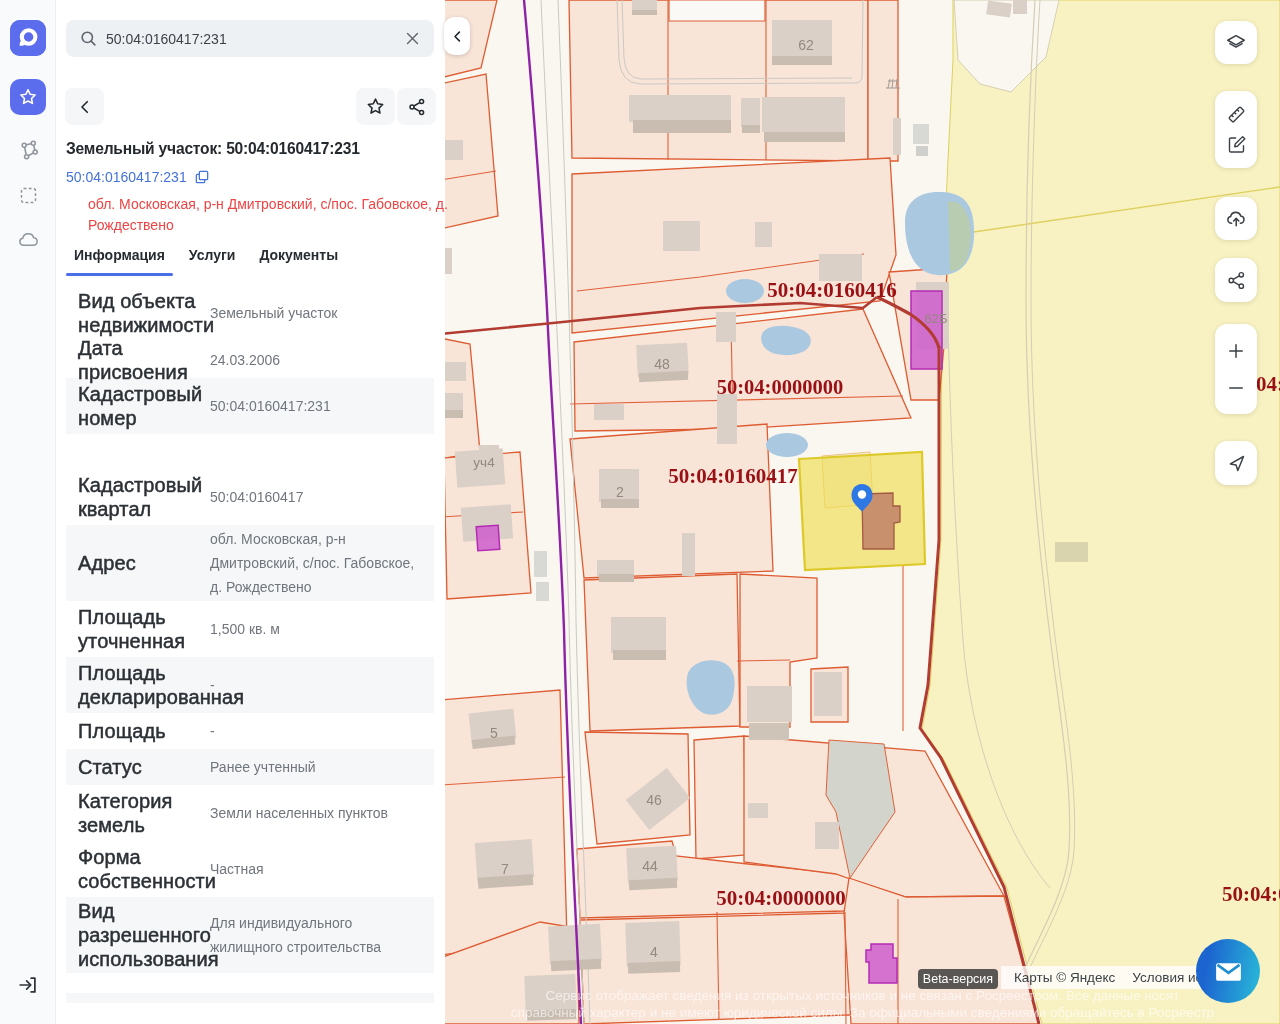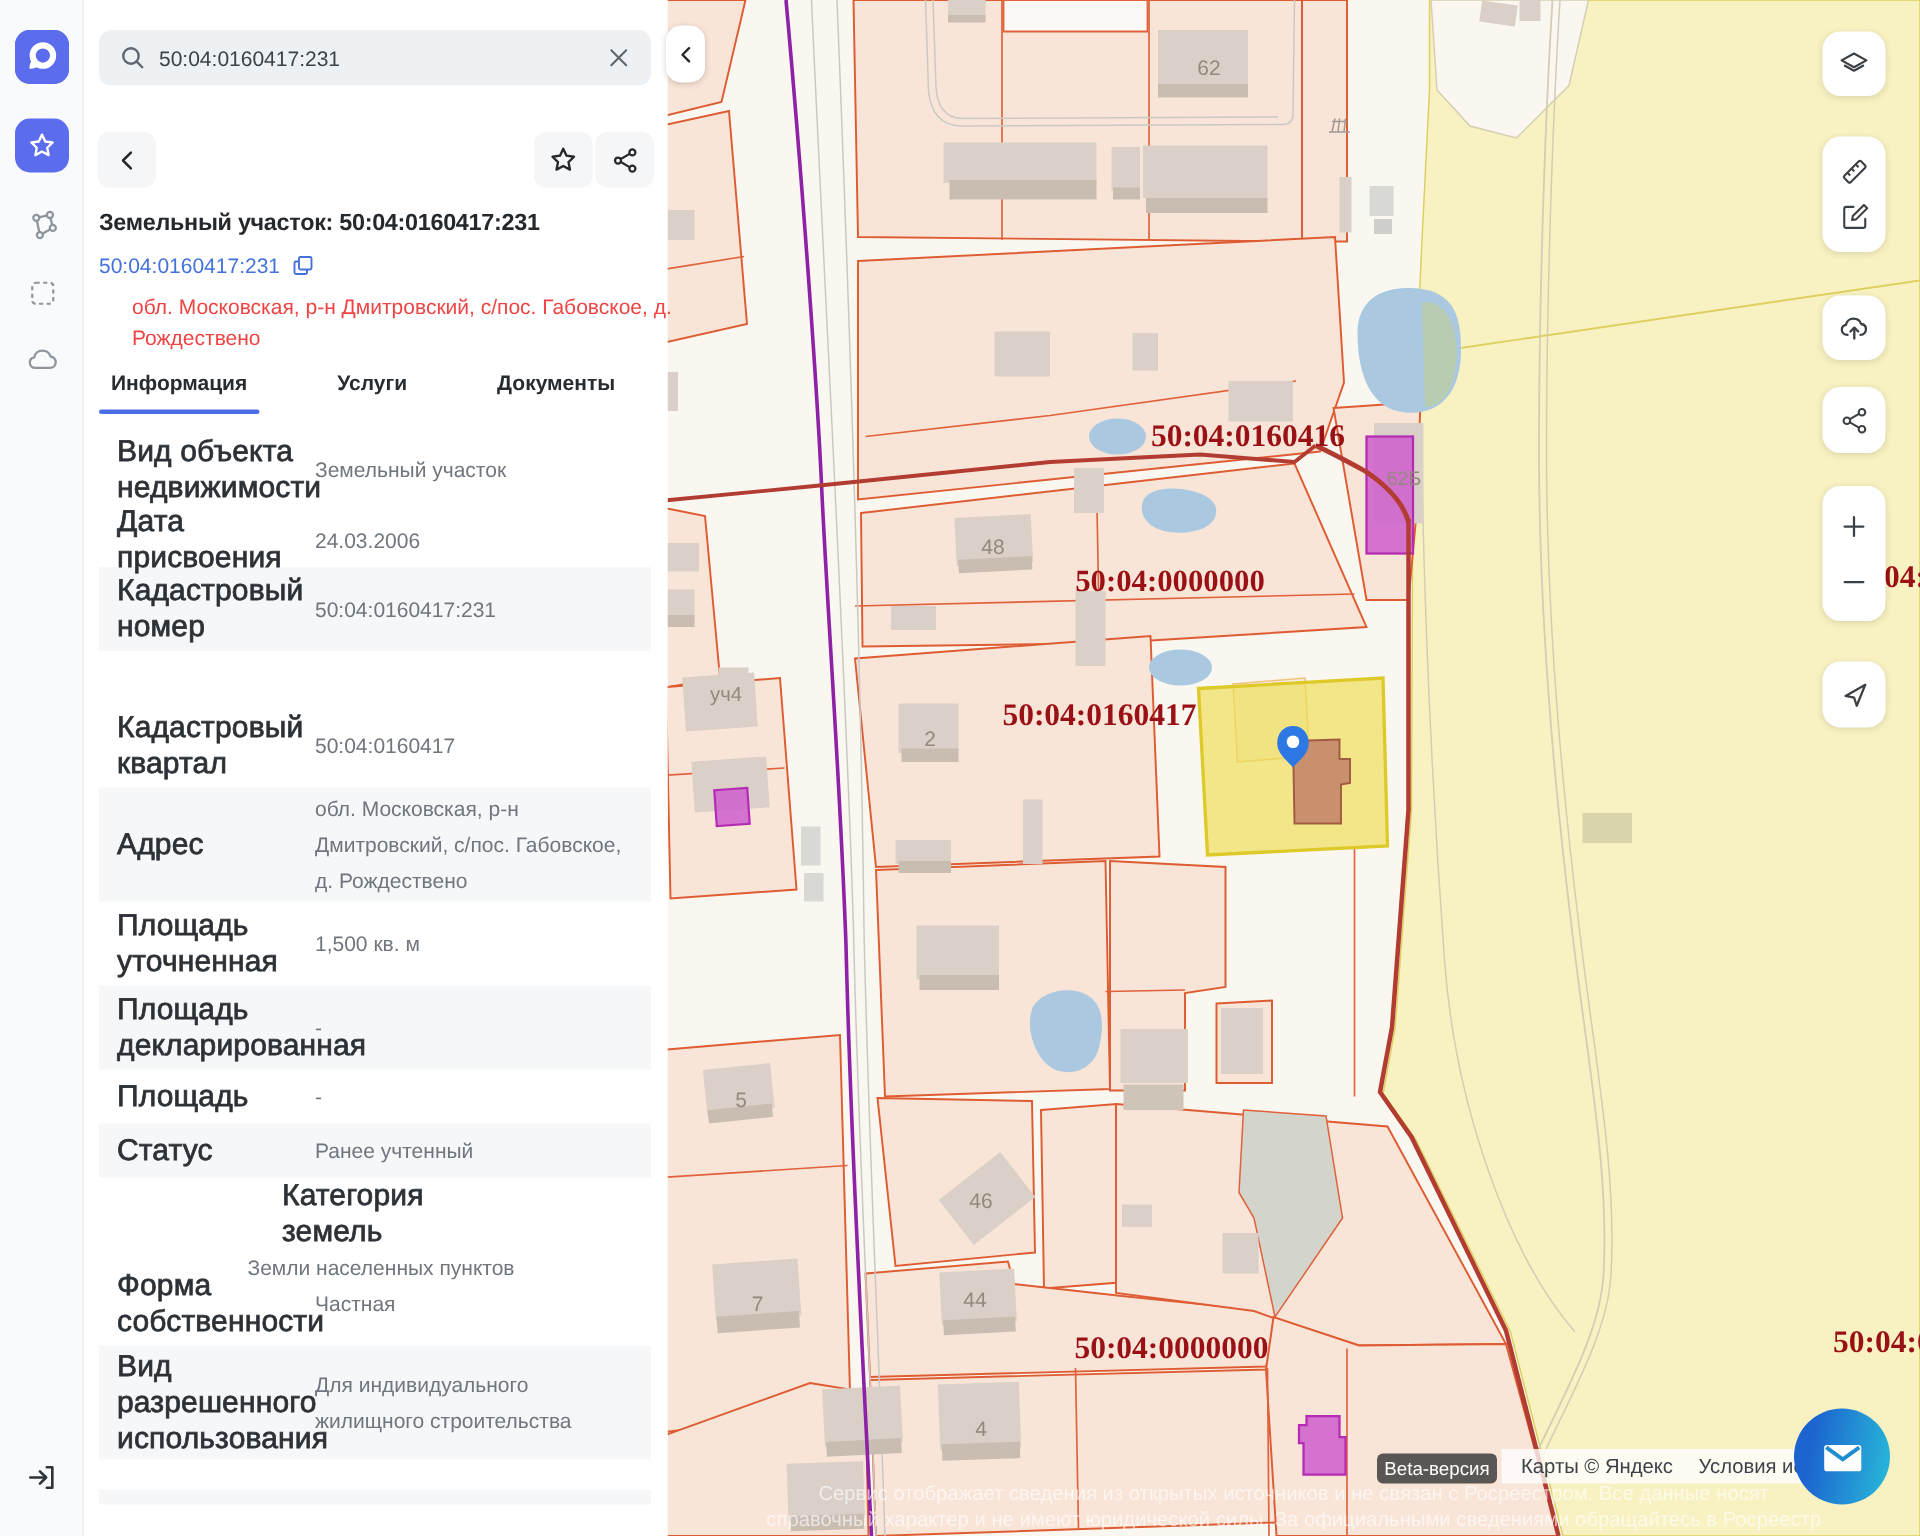--- a/index.html
+++ b/index.html
@@ -11,21 +11,21 @@
   .railbtn { position:absolute; left:10px; width:36px; height:36px; border-radius:10px; display:flex; align-items:center; justify-content:center; }
   .railbtn.blue { background:#5b6ced; }
   
   #panel { position:absolute; left:56px; top:0; width:389px; height:1024px; background:#fff; z-index:20; }
   #search { position:absolute; left:10px; top:20px; width:368px; height:37px; background:#eef1f4; border-radius:8px; display:flex; align-items:center; }
   #search .stext { font-size:14px; color:#3c4248; margin-left:8px; }
   .sqbtn { position:absolute; width:39px; height:37px; background:#f5f6f8; border-radius:8px; display:flex; align-items:center; justify-content:center; }
   #title { position:absolute; left:10px; top:140px; width:380px; font-size:15.6px; font-weight:700; color:#24292e; letter-spacing:-0.2px; white-space:nowrap; }
   #cadlink { position:absolute; left:10px; top:169px; font-size:14px; color:#4472dc; display:flex; align-items:center; }
   #addr { position:absolute; left:20px; top:194px; width:380px; font-size:14px; line-height:20.5px; color:#ef4444; white-space:nowrap;margin-left:12px; }
-  #tabs { position:absolute; left:10px; top:244px; width:368px; display:flex;gap:36px; }
+  #tabs { position:absolute; left:10px; top:244px; width:368px; display:flex; }
   .tab { font-size:14px; font-weight:700; color:#272c31; padding:3px 8px 13px 8px; margin-right:8px; position:relative; }
   .tab.act:after { content:""; position:absolute; left:0; right:0; bottom:0; height:3px; background:#4a6de8; border-radius:2px; }
   #tbl { position:absolute; left:10px; top:284px; width:368px; }
   .row { display:flex; align-items:center; padding:0 12px; }
   .row.g { background:#f6f7f8; }
   .rl { width:124px; flex:none; font-size:20px; font-weight:400; -webkit-text-stroke:0.5px #2c3136; color:#2c3136; line-height:24px; letter-spacing:0.1px; }
   .rv { margin-left:8px; font-size:14px; color:#70767d; line-height:24px; }
   
   #map { position:absolute; left:445px; top:0; width:835px; height:1024px; }
   
@@ -341,21 +341,21 @@
           <div class="rv">-</div>
         </div>
       <div class="row" style="height:36px;">
           <div class="rl">Площадь</div>
           <div class="rv">-</div>
         </div>
       <div class="row g" style="height:36px;">
           <div class="rl">Статус</div>
           <div class="rv">Ранее учтенный</div>
         </div>
-      <div class="row" style="height:56px;flex-direction:column;">
+      <div class="row" style="height:56px;">
           <div class="rl">Категория<br>земель</div>
           <div class="rv">Земли населенных пунктов</div>
         </div>
       <div class="row" style="height:56px;">
           <div class="rl">Форма собственности</div>
           <div class="rv">Частная</div>
         </div>
       <div class="row g" style="height:76px;">
           <div class="rl">Вид<br>разрешенного<br>использования</div>
           <div class="rv" style="white-space:nowrap;">Для индивидуального<br>жилищного строительства</div>

